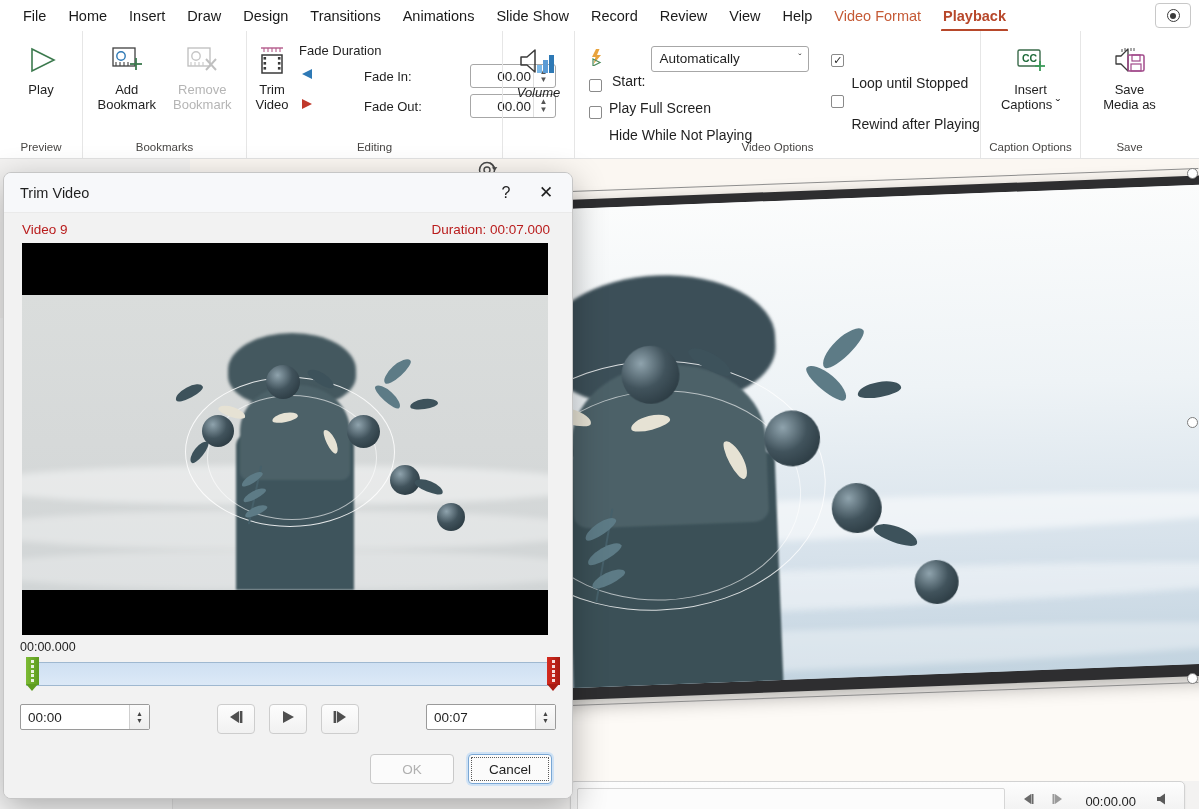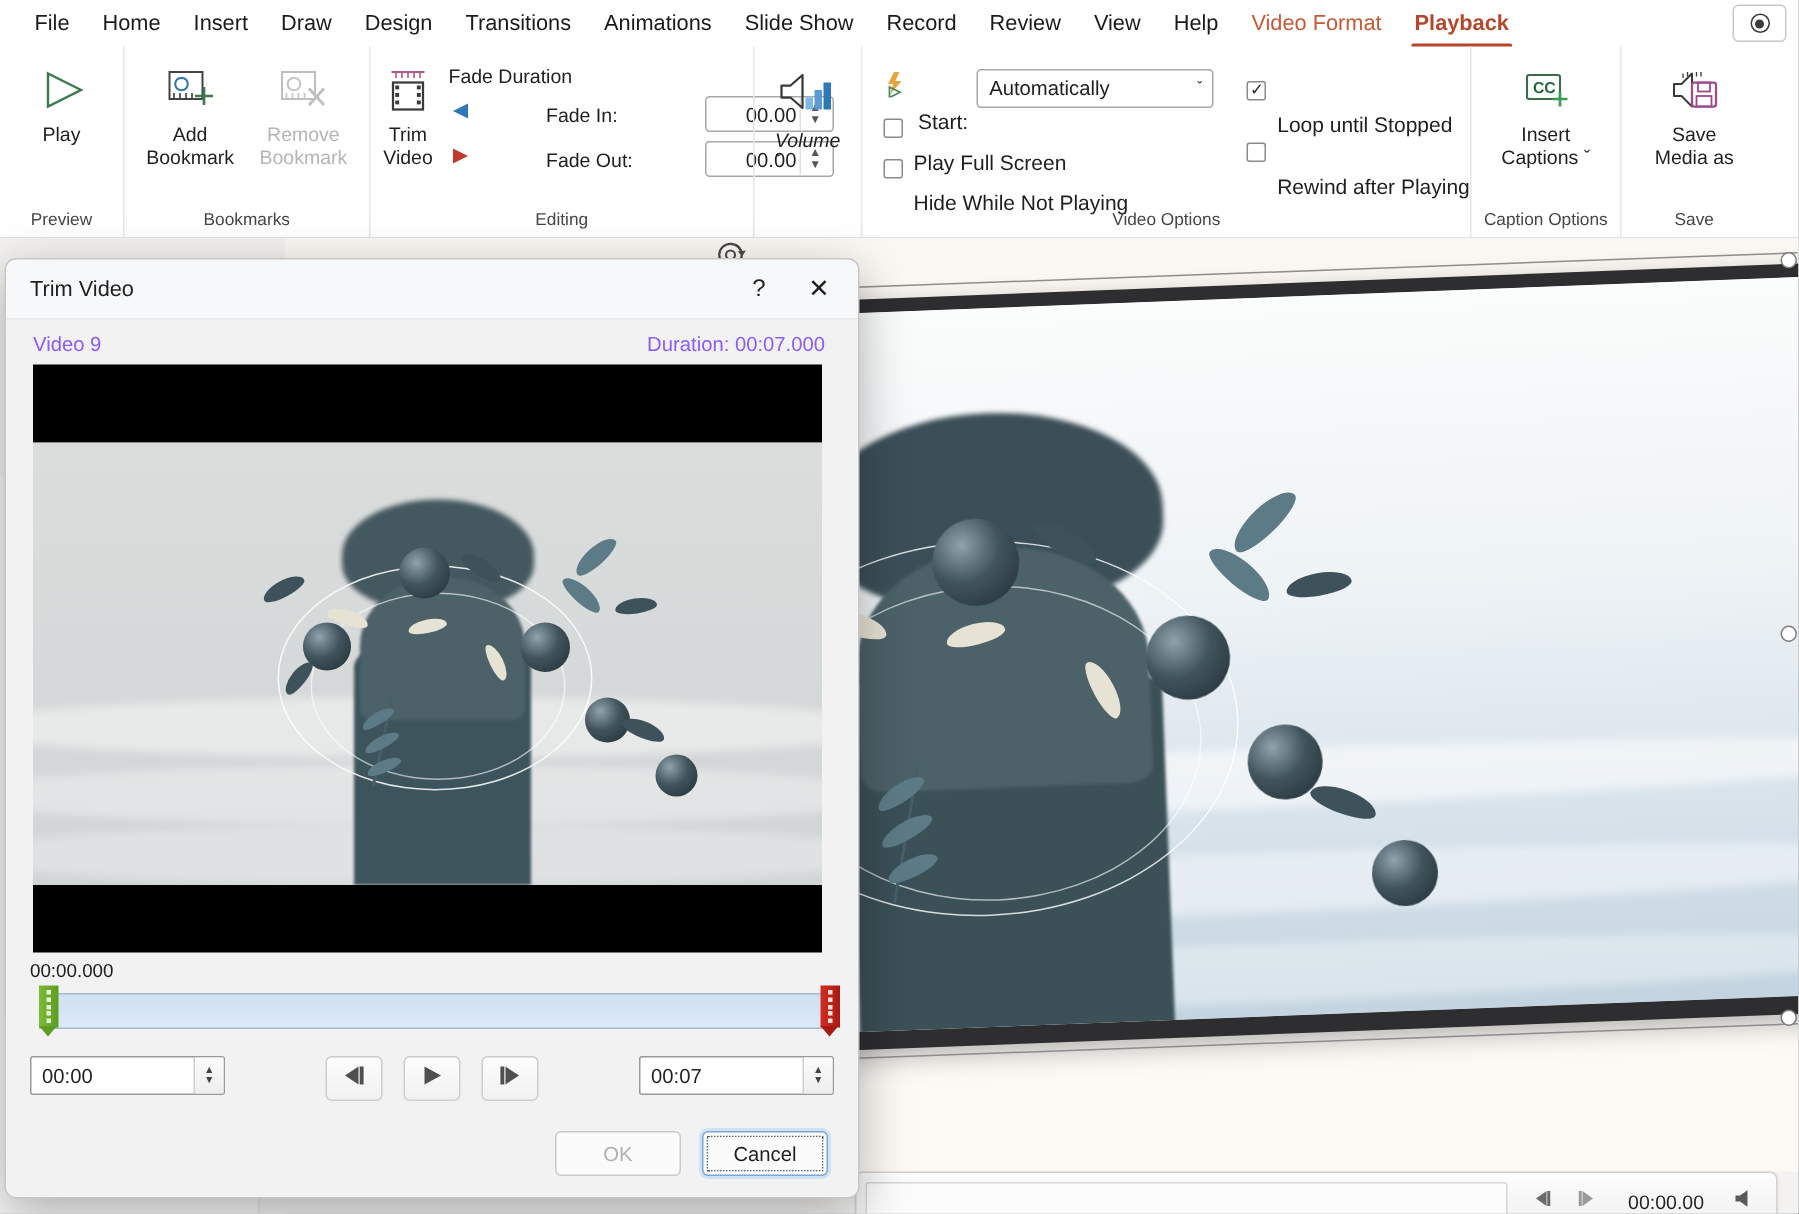--- a/index.html
+++ b/index.html
@@ -219,21 +219,21 @@
     padding: 0 6px 0 16px; border-bottom: 1px solid #eaeaea;
   }
   .dlg-title .t { font-size: 14.5px; color: #1f1f1f; flex: 1; }
   .dlg-help, .dlg-close {
     width: 40px; height: 32px; display: flex; align-items: center; justify-content: center;
     font-size: 16px; color: #1f1f1f;
   }
   .dlg-close { font-size: 17px; }
   .dlg-info {
     display: flex; align-items: center; padding: 9px 22px 6px 18px;
-    font-size: 13.5px; color: #8b5cf6;
+    font-size: 13.5px; color: #b91c1c;
   }
   .dlg-info .name { flex: 1; }
   .video-box {
     margin: 0 18px; width: 526px; height: 392px; background: #000;
     position: relative; overflow: hidden;
   }
   .video-box .inner-art {
     position: absolute; left: 0; top: 52px; width: 526px; height: 295px; overflow: hidden;
     background: linear-gradient(180deg,#dcdedd 0%,#d5d8d8 55%,#cfd3d4 100%);
   }

